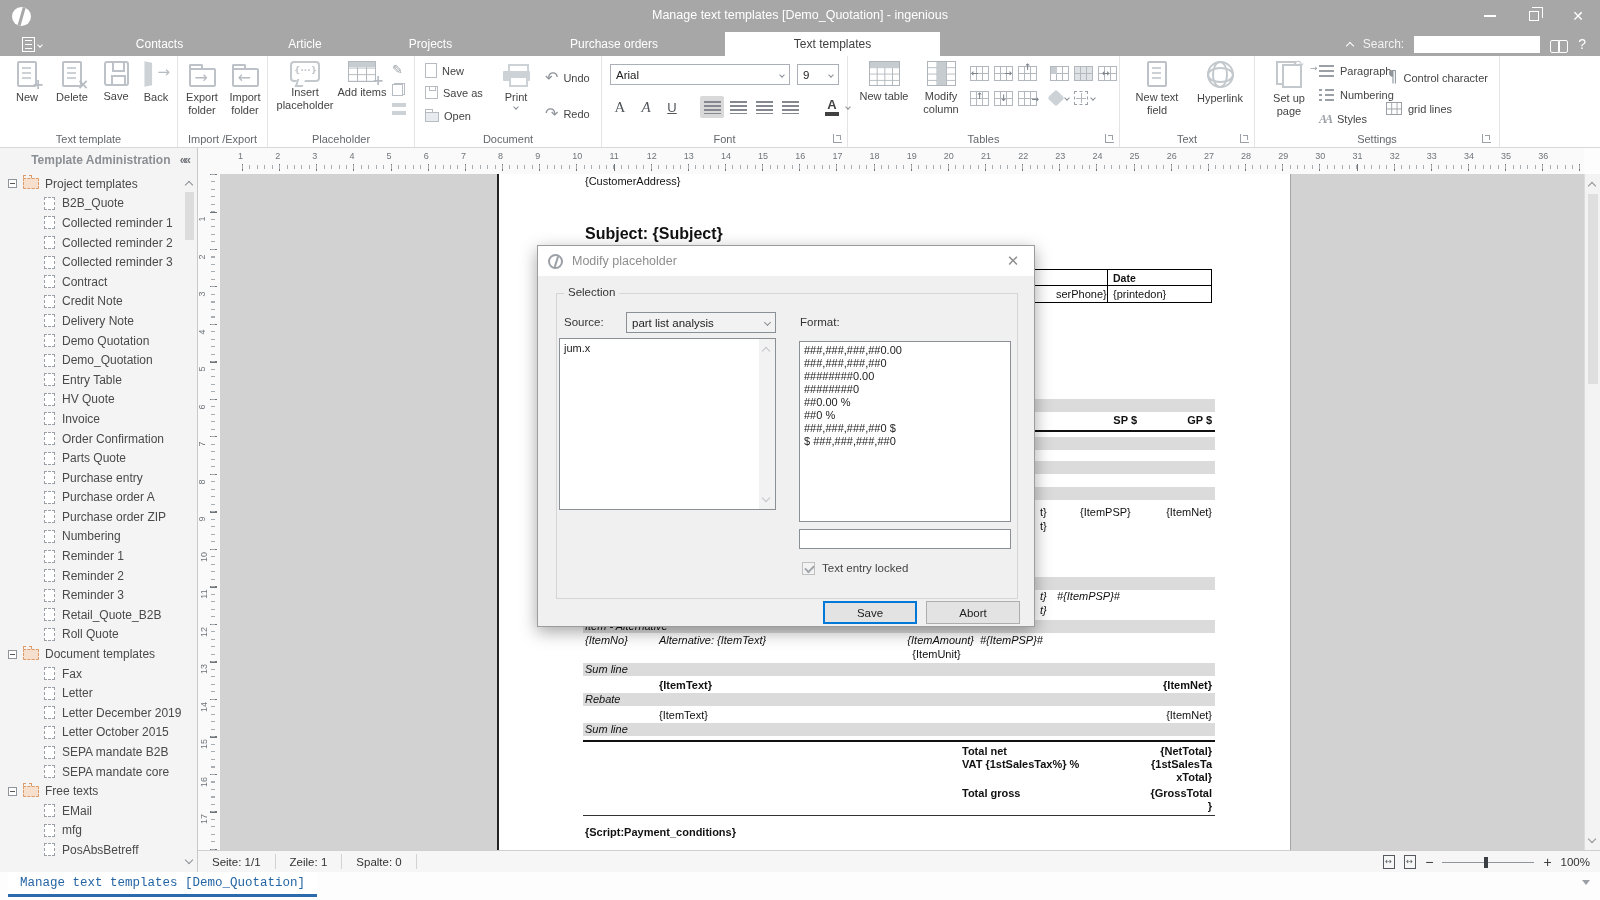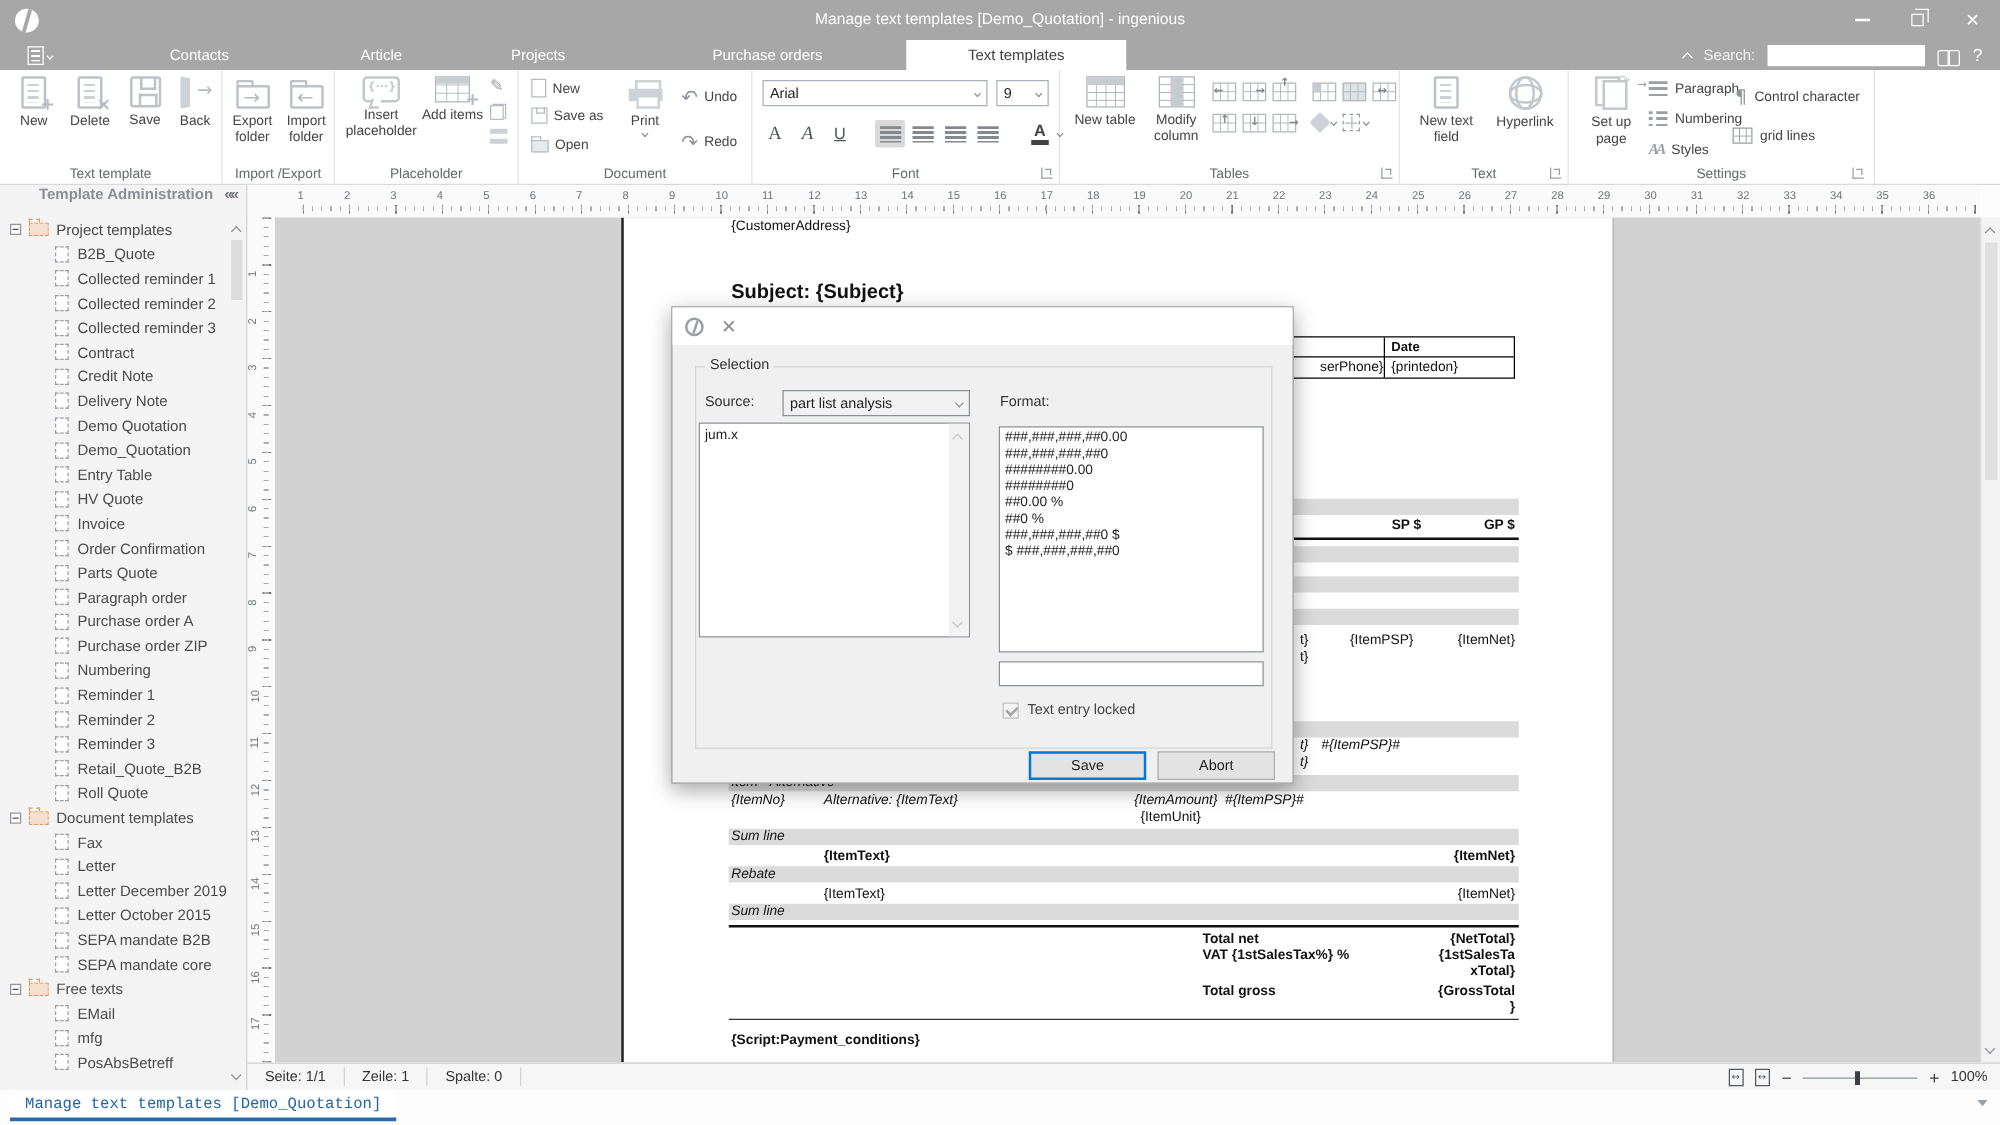--- a/index.html
+++ b/index.html
@@ -31,21 +31,21 @@
   .menuic::before { content:''; position:absolute; left:2px; top:2px; right:2px; bottom:2px;
     background:repeating-linear-gradient(to bottom,#fff 0 1.5px,transparent 1.5px 4px); }
   #tabs { position:absolute; left:0; top:0; height:24px; display:flex; }
   .tab { height:24px; display:flex; align-items:center; justify-content:center;
     color:#fff; font-size:12px; }
   .tab.active { background:#fff; color:#3f3f3f; }
   .tab:nth-of-type(1){ width:95px; margin-left:112px; }
   .tab:nth-of-type(2){ width:76px; margin-left:60px; }
   .tab:nth-of-type(3){ width:85px; margin-left:45px; }
   .tab:nth-of-type(4){ width:172px; margin-left:55px; }
-  .tab:nth-of-type(5){ width:176px; margin-left:25px; }
+  .tab:nth-of-type(5){ width:215px; margin-left:25px; }
   #tabrow .right { position:absolute; right:0; top:0; height:24px; display:flex;
     align-items:center; gap:10px; padding-right:14px; }
   .chv { display:inline-block; width:6px; height:6px; border-right:1.5px solid #fff;
     border-bottom:1.5px solid #fff; transform:rotate(45deg); }
   .chv.up { transform:rotate(-135deg); margin-top:3px; }
   .chv.gray { border-color:#8a8f94; }
   #tabrow .slabel { color:#f2f2f2; font-size:12px; }
   #search-input { width:126px; height:17px; border:none; background:#fff; font-size:11px; padding:0 4px; }
   .binoc { position:relative; width:18px; height:13px; }
   .binoc::before,.binoc::after { content:''; position:absolute; top:2px; width:8px; height:11px;
@@ -162,21 +162,21 @@
     background:repeating-linear-gradient(to bottom,#9aa0a6 0 2px,transparent 2px 5px); }
   .i-styles::before { content:'AA'; font:italic 700 12px/1 "Liberation Serif",serif; color:#9aa0a6; letter-spacing:-2px; }
   .i-pilcrow::before { content:'¶'; font:400 15px/1 "DejaVu Sans",sans-serif; color:#8f959b; }
   .i-gridlines { width:16px; height:13px; border:1px solid #9aa0a6; background-color:#fff;
     background-image:linear-gradient(#9aa0a6 1px,transparent 1px),linear-gradient(90deg,#9aa0a6 1px,transparent 1px);
     background-size:5.3px 6.5px; background-position:-1px -1px; }
 
   
   #sidebar { position:absolute; left:0; top:148px; width:198px; height:724px; background:#f4f4f4;
     border-right:1px solid #c9c9c9; }
-  #sidebar .shead { height:24px; display:flex; padding:0 8px 0 22px;
+  #sidebar .shead { height:24px; display:flex; align-items:center; padding:0 8px 0 22px;
     font-size:12px; font-weight:700; color:#8a8f94; }
   #sidebar .shead .htext { flex:1; text-align:center; }
   .collapse2 { color:#6f757b; font-size:12px; letter-spacing:-2px; }
   #tree { position:absolute; left:0; top:26px; right:14px; bottom:2px; overflow:hidden; }
   .trow { height:19.6px; display:flex; align-items:center; font-size:12px; color:#4a4a4a; white-space:nowrap; }
   .trow .exp { display:none; width:9px; height:9px; border:1px solid #8f959b; background:#fff; position:relative;
     margin:0 6px 0 8px; flex:none; }
   .trow .exp::after { content:''; position:absolute; left:1px; right:1px; top:3px; height:1px; background:#555; }
   .trow .fold { display:none; width:16px; height:11px; border:1px dashed #dd9a66; background:#f6e0cd;
     border-radius:1px; margin-right:6px; position:relative; flex:none; }
@@ -645,21 +645,21 @@
 
         <div class="trow doc">
 
           <span class="docic"></span>
           <span class="tlabel">Parts Quote</span>
         </div>
 
         <div class="trow doc">
 
           <span class="docic"></span>
-          <span class="tlabel">Paragraph order</span>
+          <span class="tlabel">Purchase entry</span>
         </div>
 
         <div class="trow doc">
 
           <span class="docic"></span>
           <span class="tlabel">Purchase order A</span>
         </div>
 
         <div class="trow doc">
 
@@ -899,20 +899,21 @@
 
   <div id="docscroll">
     <span class="chv up gray scr-arrow" style="top:6px"></span>
     <span class="thumb"></span>
     <span class="chv gray scr-arrow" style="bottom:8px"></span>
   </div>
 
   <div id="dialog">
     <div class="dtitle">
       <span class="dlogo"></span>
+      <span class="dtext">Modify placeholder</span>
       <span class="dclose">✕</span>
     </div>
     <div class="groupbox"></div>
     <span class="grouplabel">Selection</span>
     <span class="flabel" style="left:26px;top:70px">Source:</span>
     <div id="src-combo" class="combo">
       <span>part list analysis</span>
       <span class="chv gray" style="width:5px;height:5px"></span>
     </div>
     <span class="flabel" style="left:262px;top:70px">Format:</span>

